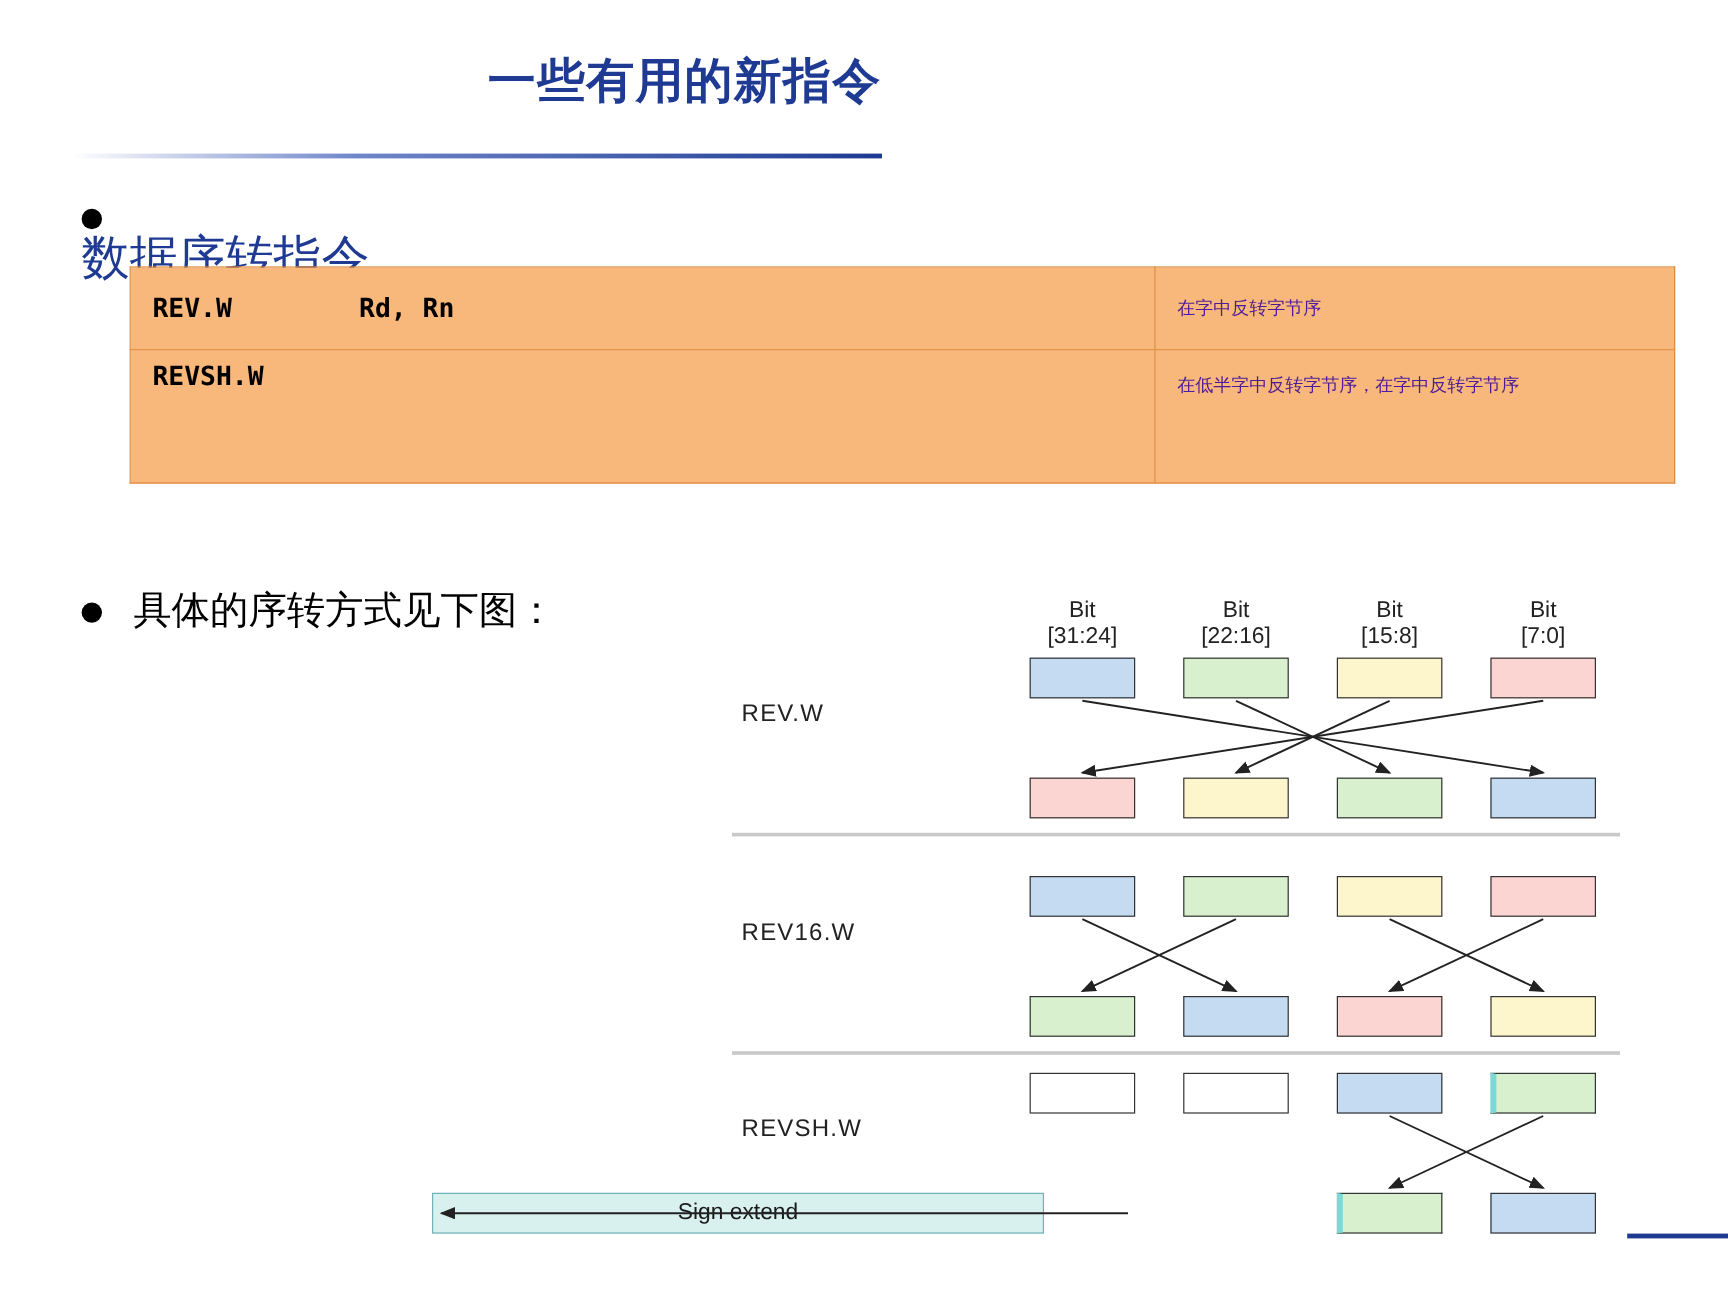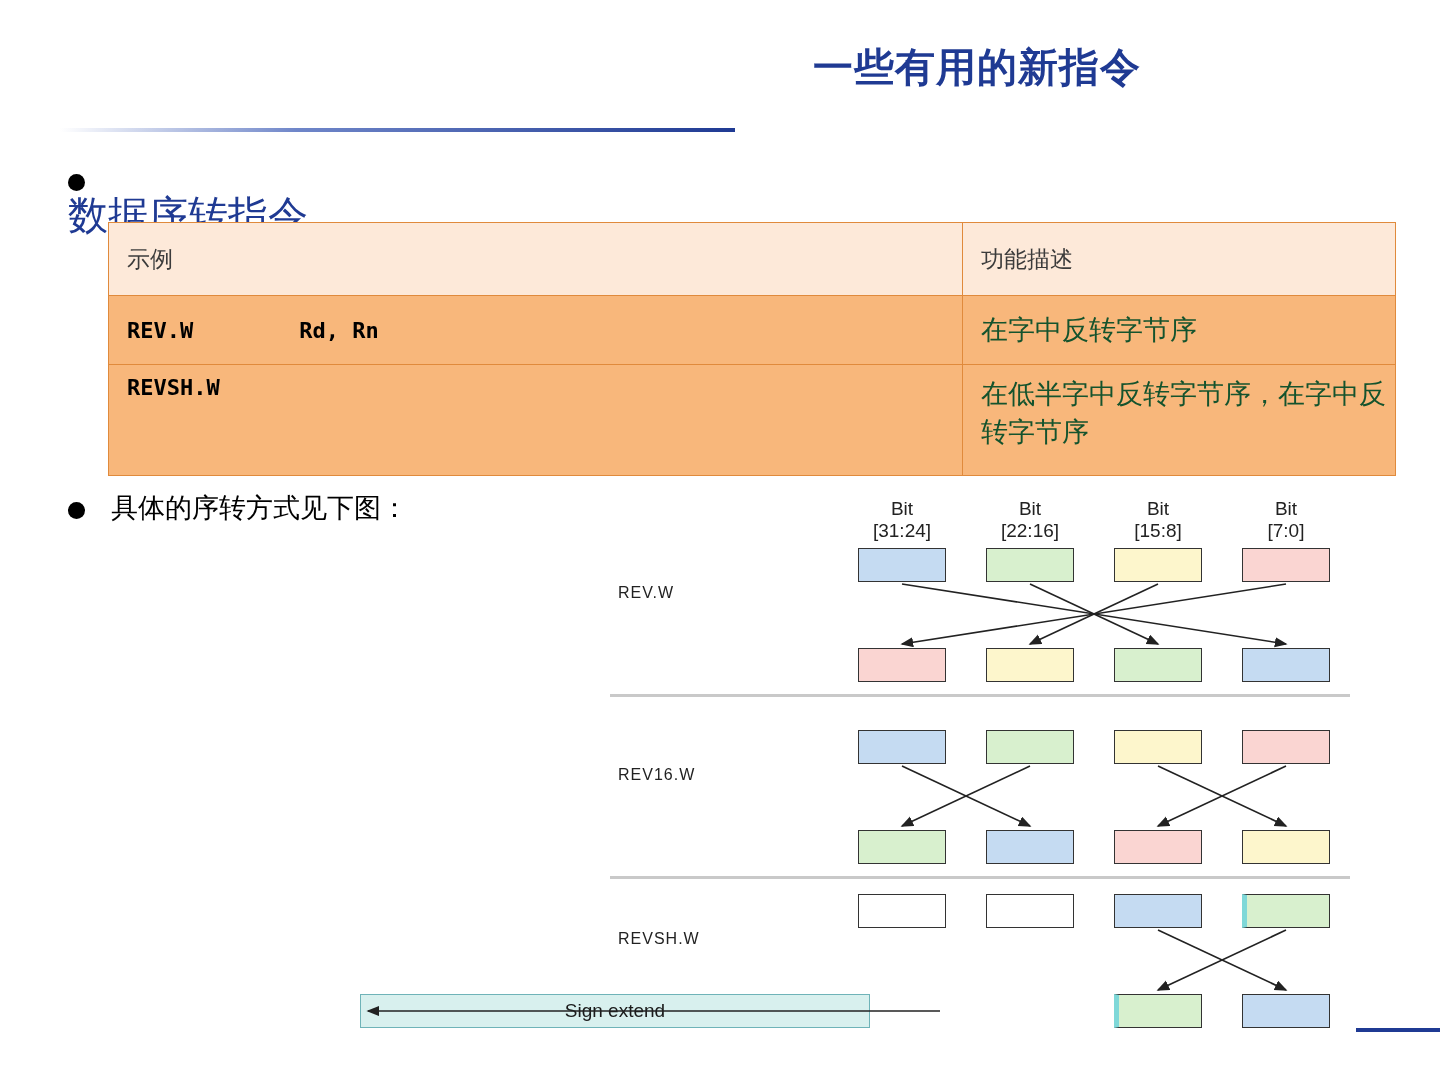--- a/index.html
+++ b/index.html
@@ -17,21 +17,21 @@
   .slide {
     position: relative;
     width: 1440px;
     height: 1080px;
   }
   .slide-title {
     position: absolute;
     top: 40px;
     left: 0;
     width: 1141px;
-    text-align: right;
+    text-align: center;
     font-size: 40px;
     font-weight: bold;
     color: #1f3a93;
     letter-spacing: 1px;
     font-family: "DejaVu Sans", "Liberation Sans", sans-serif;
   }
   .title-rule {
     position: absolute;
     top: 128px;
     left: 60px;
@@ -54,21 +54,21 @@
     margin-right: 26px;
     flex: 0 0 auto;
   }
   .bullet-text-1 {
     font-size: 40px;
     color: #1f3a93;
     line-height: 48px;
     font-family: "DejaVu Sans", "Liberation Sans", sans-serif;
   }
   .bullet-text-2 {
-    font-size: 27px;
+    font-size: 32px;
     color: #000000;
     line-height: 36px;
     font-family: "DejaVu Sans", "Liberation Sans", sans-serif;
   }
   #bullet1 { top: 158px; left: 68px; flex-direction: column; }
   #bullet2 { top: 490px; left: 68px; }
   #bullet2 .bullet-dot { margin-top: 12px; }
 
   
   .instr-table {
@@ -104,22 +104,22 @@
   }
   .mono {
     font-family: "DejaVu Sans Mono", "Liberation Mono", monospace;
     font-size: 22px;
     font-weight: bold;
     color: #000000;
     white-space: pre;
   }
   .desc {
     font-family: "DejaVu Serif", "Liberation Serif", serif;
-    font-size: 27px;
-    color: #14532d;
+    font-size: 15px;
+    color: #4c1d95;
     line-height: 38px;
   }
   .row-tall td { height: 90px; vertical-align: top; padding-top: 12px; }
 
   
   .diagram {
     position: absolute;
     top: 486px;
     left: 600px;
     width: 800px;
@@ -130,21 +130,21 @@
     text-align: center;
     font-size: 19px;
     color: #222;
     line-height: 22px;
     font-family: "Liberation Sans", sans-serif;
     width: 92px;
     margin-top: 12px;
   }
   .boxrow-label {
     position: absolute;
-    font-size: 16px;
+    font-size: 20px;
     color: #222;
     letter-spacing: 1px;
     font-family: "Liberation Sans", sans-serif;
   }
   .bx {
     position: absolute;
     width: 88px;
     height: 34px;
     border: 1px solid #333;
     box-sizing: border-box;
@@ -194,24 +194,20 @@
   <div class="slide-title">一些有用的新指令</div>
   <div class="title-rule"></div>
 
   <div class="bullet-row" id="bullet1">
     <div class="bullet-dot"></div>
     <div class="bullet-text-1">数据序转指令</div>
   </div>
 
   <table class="instr-table">
     <tbody>
-        <tr class="head-row">
-      <td class="c-left">示例</td>
-      <td class="c-right">功能描述</td>
-    </tr>
     <tr class="body-row">
       <td class="c-left mono">REV.W        Rd, Rn</td>
       <td class="c-right desc">在字中反转字节序</td>
     </tr>
     <tr class="body-row row-tall">
       <td class="c-left mono">REVSH.W</td>
       <td class="c-right desc">在低半字中反转字节序，在字中反转字节序</td>
     </tr>
   </tbody>
     </table>

